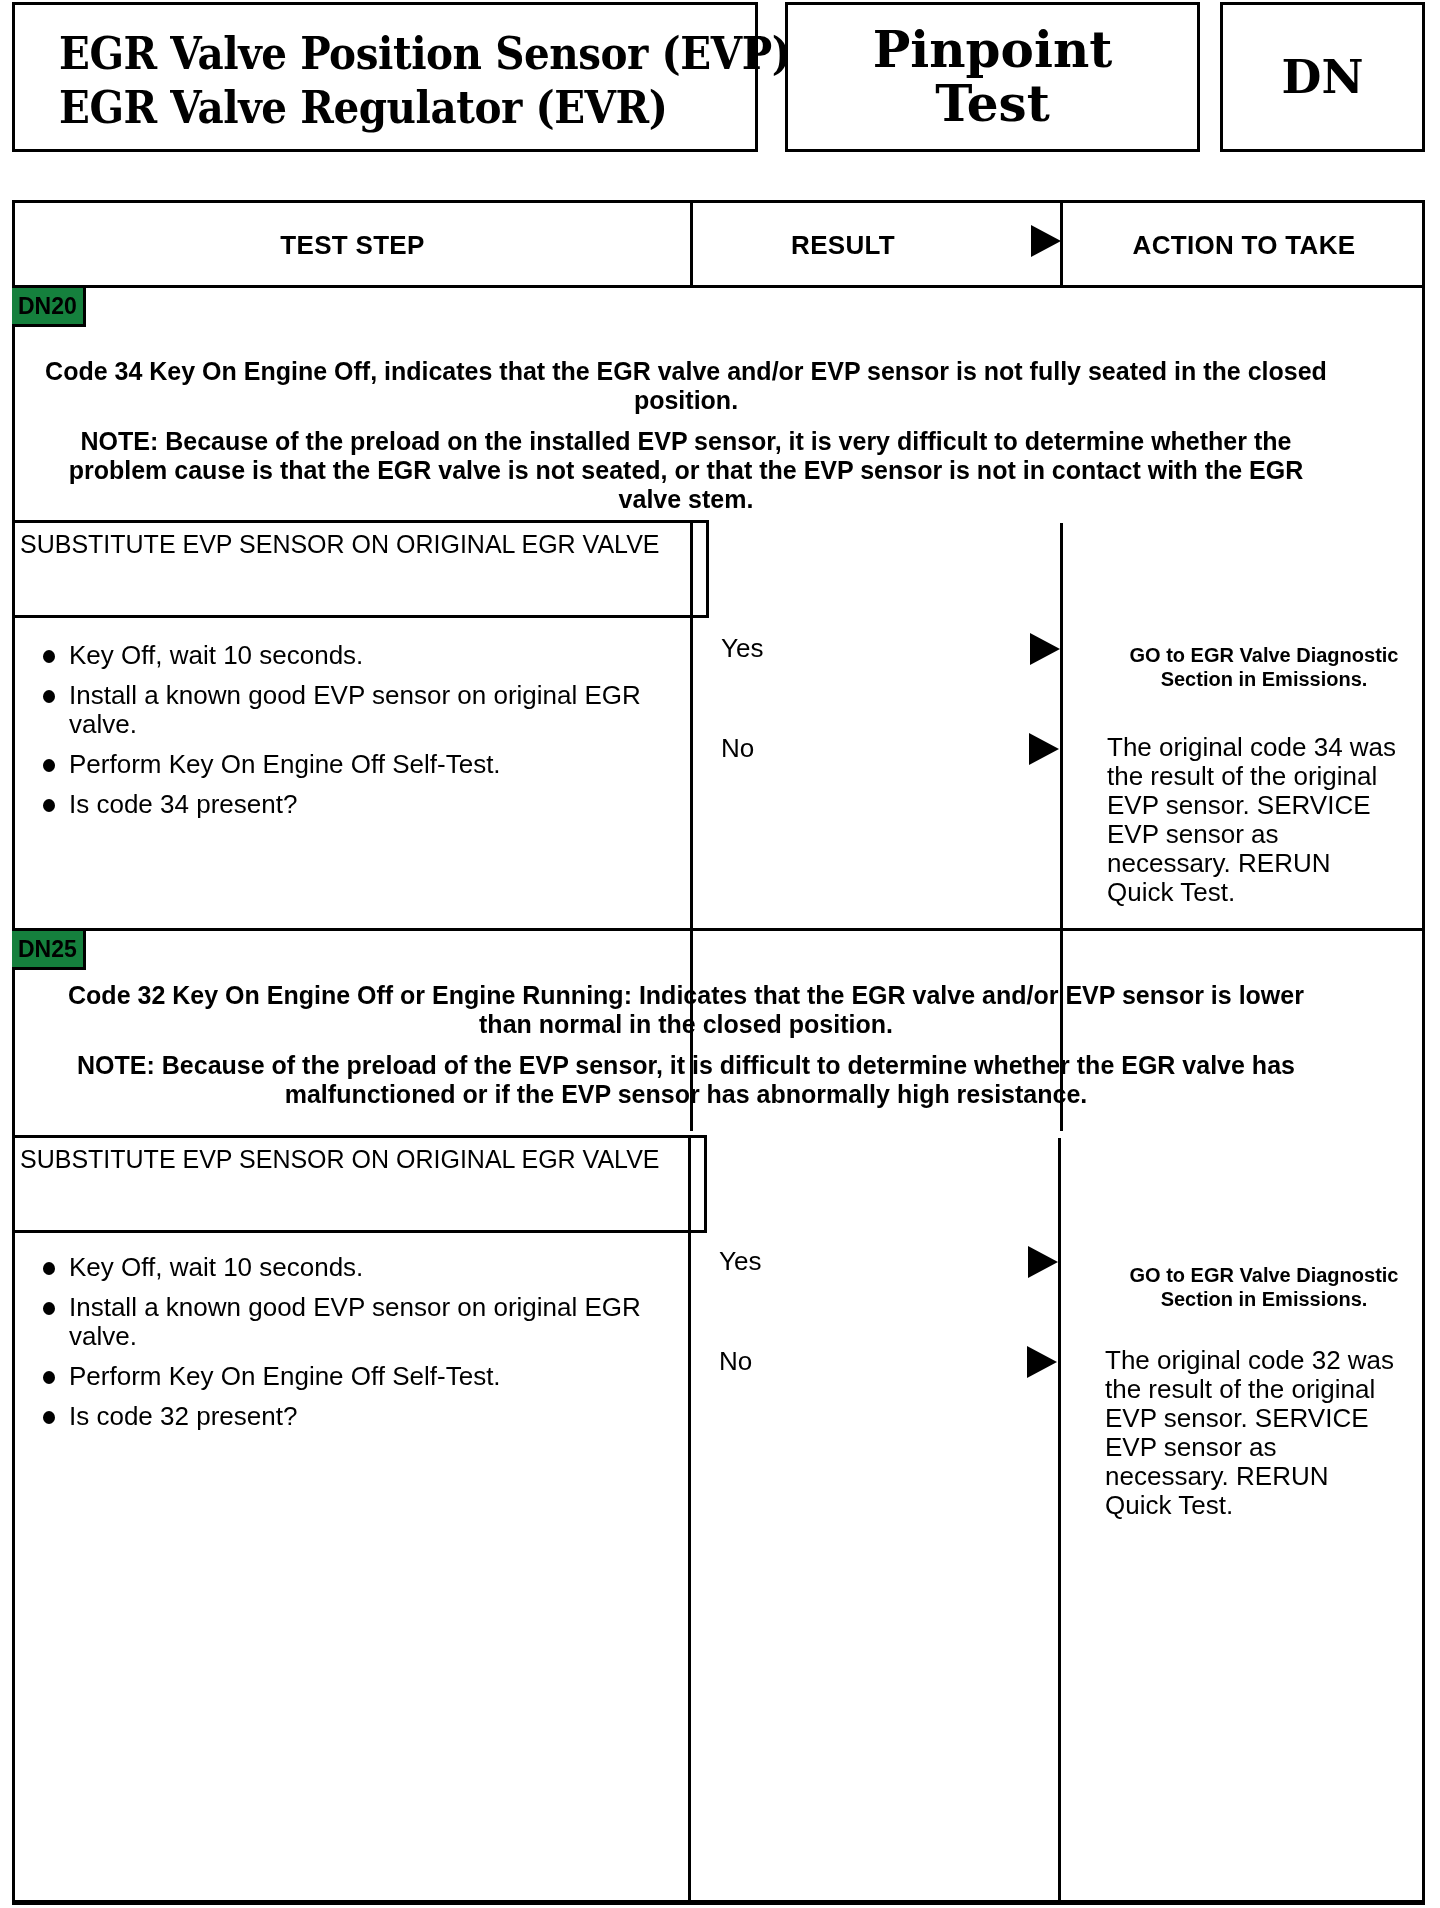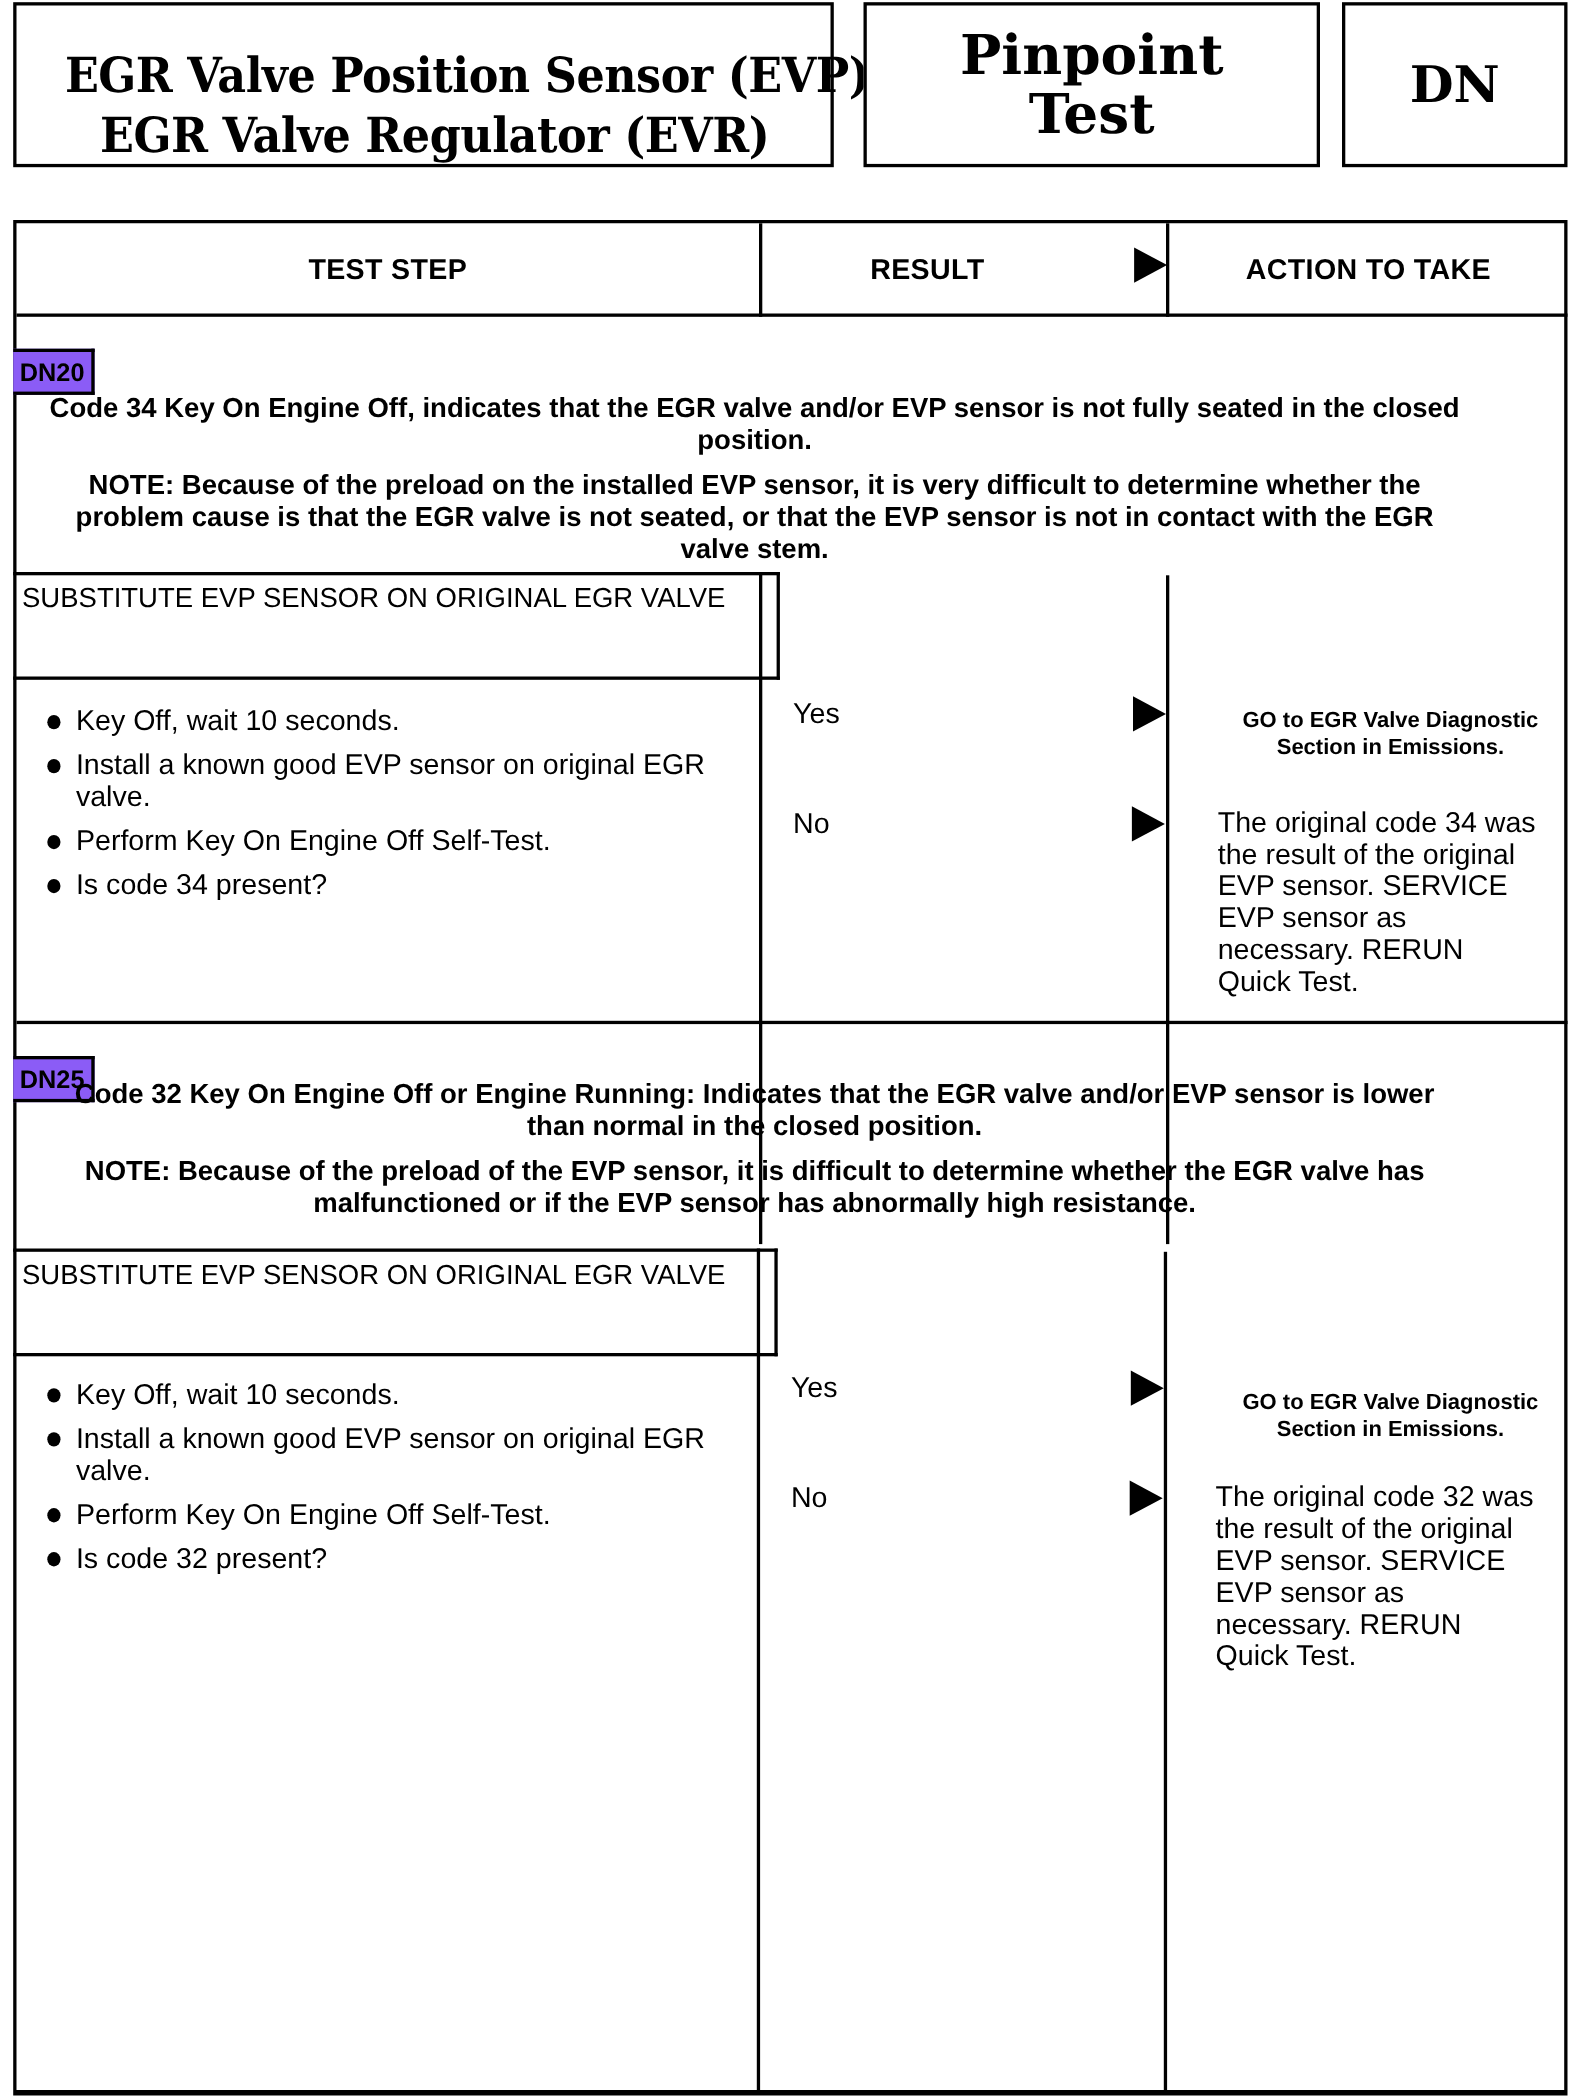--- a/index.html
+++ b/index.html
@@ -3,34 +3,34 @@
 <meta charset="utf-8">
 <style>
   html, body { margin: 0; padding: 0; background: #ffffff; }
   body { width: 1440px; height: 1908px; position: relative; overflow: hidden; color: #000; }
   .abs { position: absolute; box-sizing: border-box; }
   .serif-bold { font-family: "DejaVu Serif", "Liberation Serif", serif; font-weight: bold; }
   .sans { font-family: "Liberation Sans", "DejaVu Sans", sans-serif; }
   .sans-bold { font-family: "Liberation Sans", "DejaVu Sans", sans-serif; font-weight: bold; text-align: center; }
 
   .hbox { border: 3px solid #000; background: #fff; }
-  .title-box { left: 12px; top: 2px; width: 746px; height: 150px; padding: 38px 0 0 44px; text-align: right; }
+  .title-box { left: 12px; top: 2px; width: 746px; height: 150px; padding: 22px 0 0 44px; }
   .title-box .line { font-size: 44px; line-height: 54px; letter-spacing: -0.5px; white-space: nowrap; transform: scaleX(0.92); transform-origin: left; }
   .pin-box { left: 785px; top: 2px; width: 415px; height: 150px; display: flex; flex-direction: column; align-items: center; justify-content: center; }
   .pin-box .line { font-size: 50px; line-height: 54px; }
   .dn-box { left: 1220px; top: 2px; width: 205px; height: 150px; display: flex; align-items: center; justify-content: center; font-size: 46px; }
 
   .table { left: 12px; top: 200px; width: 1413px; height: 1705px; border: 3px solid #000; border-bottom-width: 5px; }
   .hline { position: absolute; background: #000; height: 3px; }
   .vline { position: absolute; background: #000; width: 3px; }
 
   .colhead { position: absolute; top: 0; height: 85px; display: flex; align-items: center; justify-content: center; font-size: 26px; letter-spacing: 0.3px; }
   .arrow { position: absolute; width: 0; height: 0; border-top: 16px solid transparent; border-bottom: 16px solid transparent; border-left: 30px solid #000; }
 
-  .step-label { position: absolute; left: -3px; border: 3px solid #000; border-left: none; background: #8b5cf6; font-size: 23px; padding: 3px 6px 3px 6px; line-height: 30px; margin-top: 32px; }
+  .step-label { position: absolute; left: -3px; border: 3px solid #000; border-left: none; background: #15803d; font-size: 23px; padding: 3px 6px 3px 6px; line-height: 30px; }
   .desc { position: absolute; left: 26px; width: 1290px; font-size: 25px; line-height: 29px; }
   .desc p { margin: 0 0 12px 0; }
 
   .subbox { position: absolute; left: -3px; border: 3px solid #000; border-left: none; font-size: 25px; line-height: 29px; padding: 7px 8px; }
 
   .bullets { position: absolute; left: 22px; width: 650px; font-size: 26px; line-height: 29px; margin: 0; padding: 0; list-style: none; }
   .bullets li { position: relative; padding-left: 32px; margin-bottom: 11px; }
   .bullets li .dot { position: absolute; left: 6px; top: 9px; width: 12px; height: 13px; border-radius: 50%; background: #000; }
 
   .result { position: absolute; font-size: 26px; line-height: 30px; }

